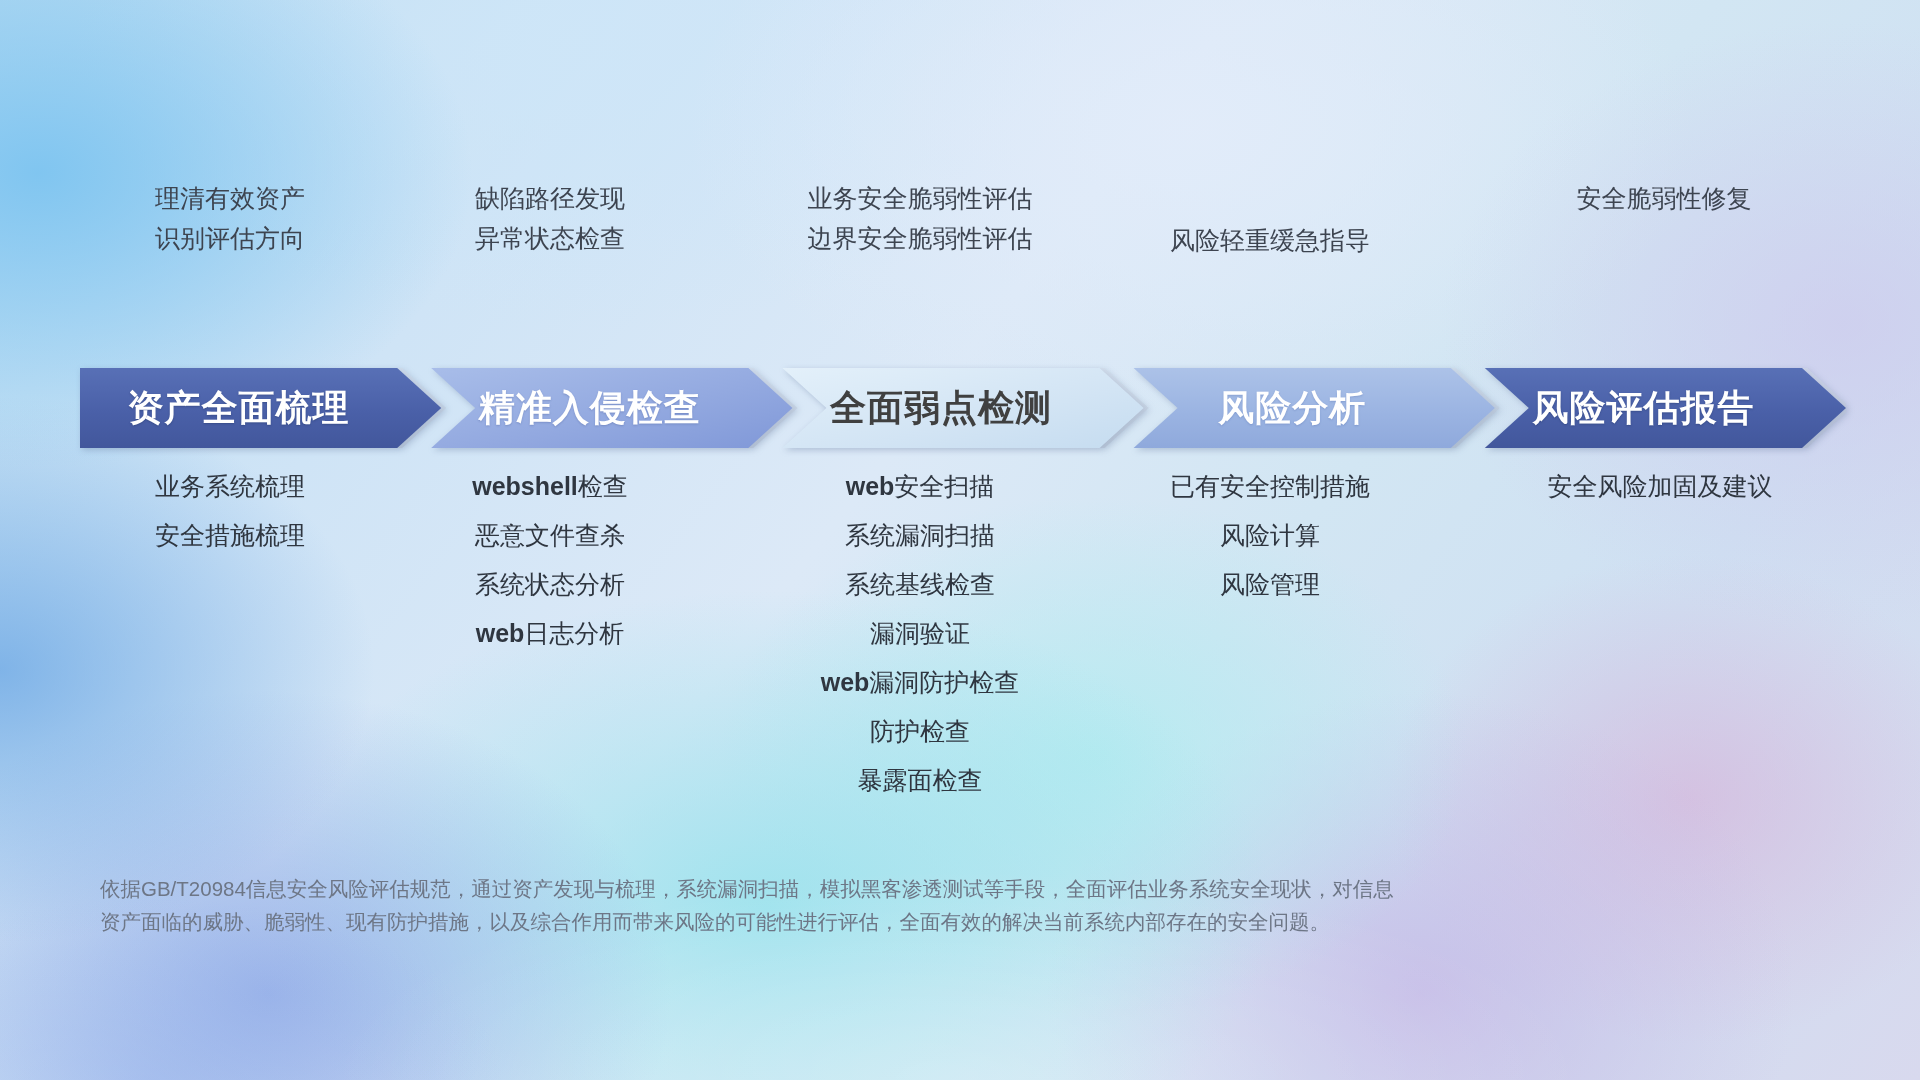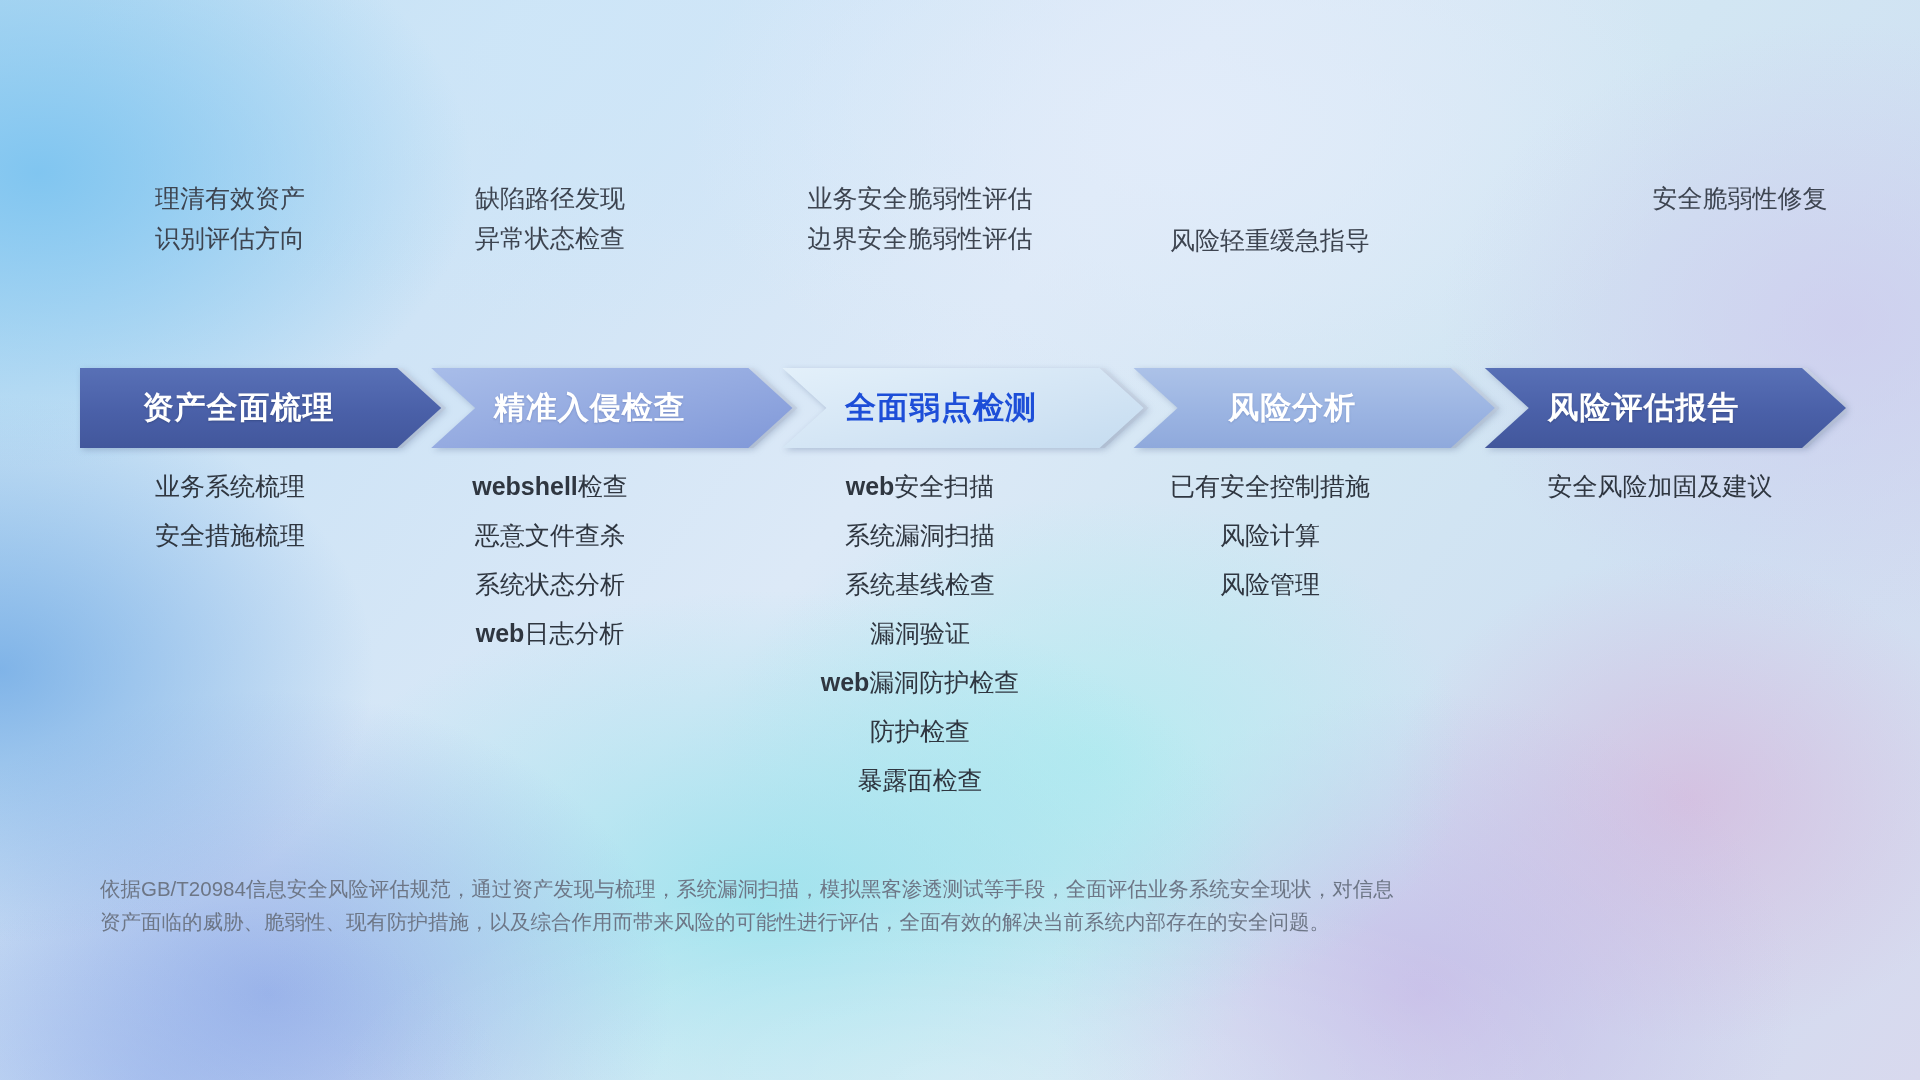--- a/index.html
+++ b/index.html
@@ -68,29 +68,29 @@
     width: 1766px;
     height: 80px;
   }
   .chev {
     position: absolute;
     top: 0;
     height: 80px;
     display: flex;
     align-items: center;
     justify-content: center;
-    font-size: 31px;
+    font-size: 36px;
     font-weight: bold;
     letter-spacing: 1px;
     box-sizing: border-box;
   }
   .chev .ctext { position: relative; z-index: 3; white-space: nowrap; }
   .chev.dark  { color: #ffffff; text-shadow: 0 1px 2px rgba(30,45,90,0.35); }
   .chev.mid   { color: #ffffff; text-shadow: 0 1px 2px rgba(60,80,140,0.30); }
-  .chev.light { color: #1d4ed8; }
+  .chev.light { color: #404040; }
   .chev.pale  { color: #ffffff; text-shadow: 0 1px 2px rgba(70,95,160,0.28); font-family: Liberation Mono, monospace; }
 
   .shadowlayer {
     position: absolute; inset: 0;
     filter: drop-shadow(2px 2px 3px rgba(90,110,150,0.35));
   }
 
   
   .bot-row {
     position: absolute;
@@ -141,21 +141,21 @@
         <div class="tline">缺陷路径发现</div>
         <div class="tline">异常状态检查</div>
       </div>
       <div class="col-top" style="position: absolute; left: 650px; width: 380px; top: 0px;">
         <div class="tline">业务安全脆弱性评估</div>
         <div class="tline">边界安全脆弱性评估</div>
       </div>
       <div class="col-top" style="position: absolute; left: 1040px; width: 300px; top: 42px;">
         <div class="tline">风险轻重缓急指导</div>
       </div>
-      <div class="col-top" style="position: absolute; left: 1480px; width: 360px; top: 0px;">
+      <div class="col-top" style="position: absolute; left: 1404px; width: 360px; top: 0px;">
         <div class="tline">安全脆弱性修复</div>
       </div>
     </div>
 
   <div id="banner">
     <svg class="shadowlayer" id="chev-svg" width="1766" height="80" viewBox="0 0 1766 80" xmlns="http://www.w3.org/2000/svg">
       <defs>
         <linearGradient id="gdark" x1="0" y1="0" x2="0" y2="1">
           <stop offset="0%" stop-color="#5870b6"></stop>
           <stop offset="55%" stop-color="#4a60a8"></stop>

